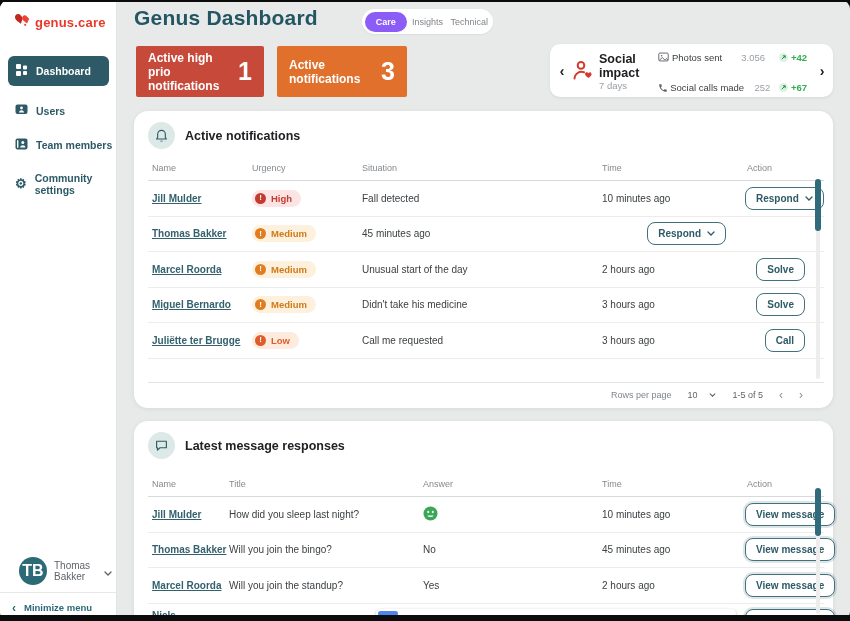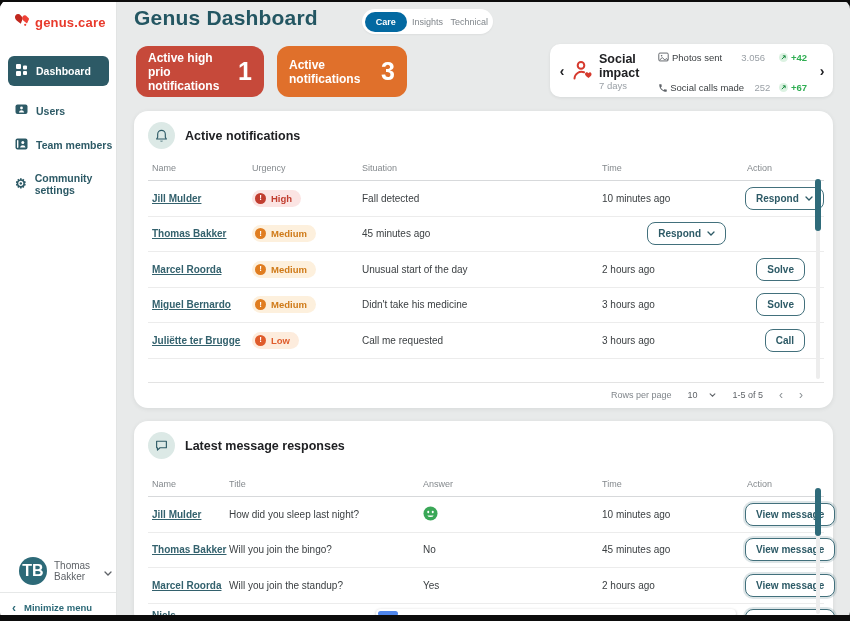--- a/index.html
+++ b/index.html
@@ -24,23 +24,23 @@
   .user-name { color:#5f6368; font-size:10px; flex:1; }
   .sidebar-divider { position:absolute; left:0; right:0; bottom:28px; border-top:1px solid #e6e8e8; }
   .minimize { position:absolute; left:12px; bottom:8px; color:#2d6a78; font-size:9.5px; font-weight:700; display:flex; gap:8px; align-items:center; cursor:pointer; }
   .minimize .chev { font-size:12px; line-height:10px; }
 
   
   .main { position:absolute; left:117px; right:0; top:0; bottom:0; }
   .page-title { position:absolute; left:17px; top:6px; font-size:21px; font-weight:700; color:#235662; letter-spacing:.2px; }
   .tabs { position:absolute; left:245px; top:9px; width:131px; height:25px; background:#fff; border-radius:13px; display:flex; align-items:center; padding:0 3px; box-shadow:0 1px 2px rgba(0,0,0,.05); }
   .tab { flex:1; text-align:center; font-size:9px; color:#80868b; padding:5px 0; border-radius:11px; cursor:pointer; white-space:nowrap; }
-  .tab.active { background:#0369a1; color:#fff; font-weight:600; }
-
-  .kpi { position:absolute; top:46px; height:51px; border-radius:12px; color:#fff; display:flex; align-items:center; padding:0 12px; cursor:default; }
+  .tab.active { background:#8b5cf6; color:#fff; font-weight:600; }
+
+  .kpi { position:absolute; top:46px; height:51px; border-radius:2px; color:#fff; display:flex; align-items:center; padding:0 12px; cursor:default; }
   .kpi.red { left:19px; width:128px; background:#c6493a; }
   .kpi.orange { left:160px; width:130px; background:#e0702b; }
   .kpi-label { font-size:12px; font-weight:700; line-height:14px; flex:1; }
   .kpi-value { font-size:25px; font-weight:700; }
 
   .social { position:absolute; left:433px; top:44px; width:283px; height:53px; background:#fff; border-radius:10px; box-shadow:0 1px 3px rgba(60,64,67,.10); }
   .chev-btn { position:absolute; top:0; bottom:0; width:16px; display:flex; align-items:center; justify-content:center; font-size:14px; color:#202124; font-weight:700; background:none; border:none; cursor:pointer; font-family:inherit; }
   .chev-btn.left { left:4px; }
   .chev-btn.right { right:3px; }
   .social-icon { position:absolute; left:22px; top:16px; }

